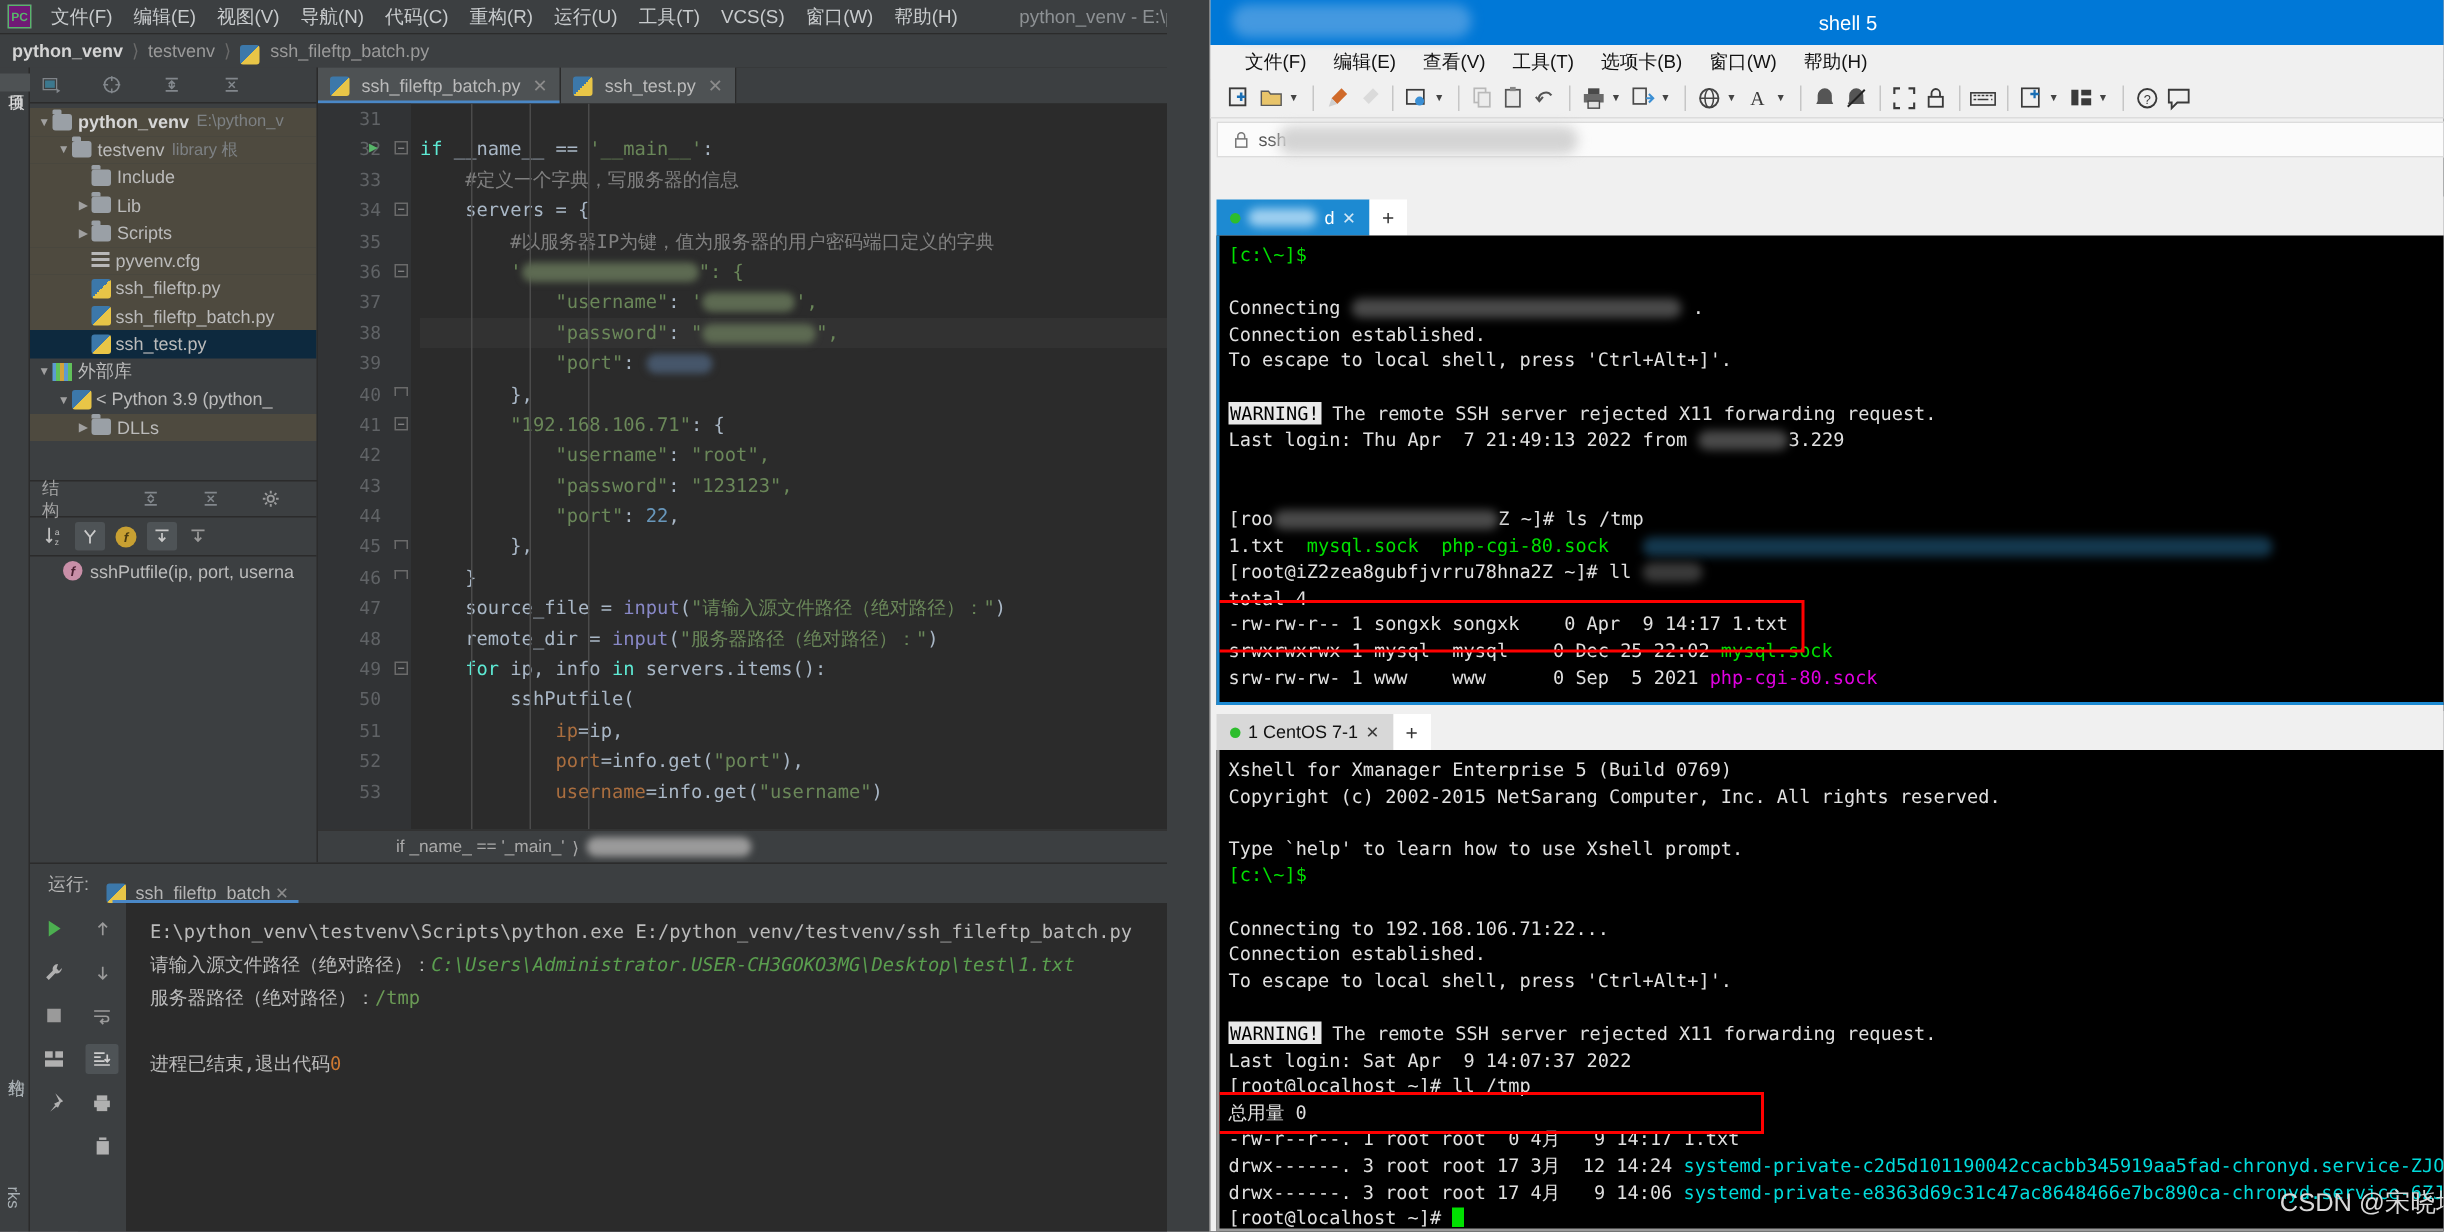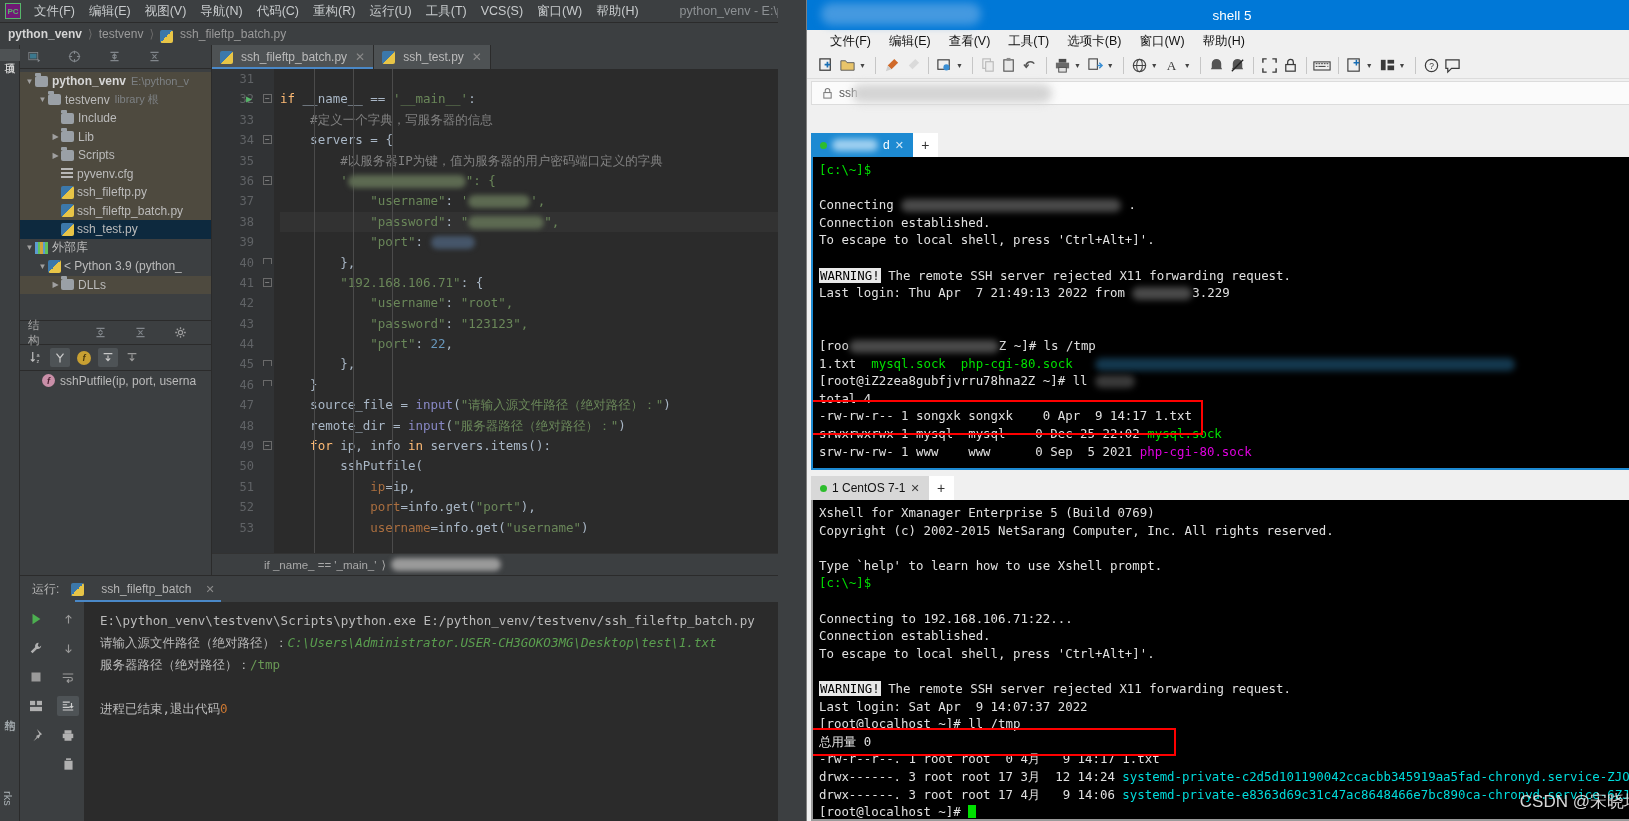--- a/index.html
+++ b/index.html
@@ -139,21 +139,21 @@
   }
   .gutter {
     width: 48px; background: #313335; color: #606366; text-align: right;
     padding-right: 6px; flex: none; position: relative;
   }
   .gline { height: 20.4px; line-height: 20.4px; font-size: 12px; }
   .foldcol { width: 14px; background: #313335; flex: none; position: relative; }
   .codearea { flex: 1; position: relative; padding-left: 6px; }
   .cline { height: 20.4px; line-height: 20.4px; white-space: pre; }
   .cline.cur { background: #323232; }
-  .kw { color: #fdba74; }
+  .kw { color: #5eead4; }
   .str { color: #6a8759; }
   .num { color: #6897bb; }
   .bi { color: #8888c6; }
   .cmt { color: #808080; }
   .id { color: #a9b7c6; }
   .param { color: #aa6e3f; }
   .blur {
     display: inline-block; border-radius: 7px; vertical-align: middle;
     filter: blur(2.5px);
   }
@@ -178,21 +178,21 @@
   
   .pc-run {
     position: absolute; left: 20px; top: 575px; right: 0; bottom: 0;
     background: #3c3f41; border-top: 1px solid #2b2b2b;
   }
   .run-head {
     height: 26px; display: flex; align-items: center; gap: 8px;
     padding-left: 12px; font-size: 12px; color: #b5b5b5;
   }
   .run-tab {
-    display: flex; align-items: center; gap: 14px; padding: 0 6px 0 4px;
+    display: flex; align-items: flex-end; gap: 3px; padding: 0 6px 0 4px;
     position: relative; height: 26px;
   }
   .run-tab::after {
     content:""; position:absolute; left:8px; right:0; bottom:0; height:2px; background:#4a88c7;
   }
   .run-body { position: absolute; top: 26px; left: 0; right: 0; bottom: 0; display: flex; }
   .run-tools1, .run-tools2 {
     width: 32px; padding-top: 7px; display: flex; flex-direction: column;
     align-items: center; gap: 9px; flex: none;
   }

